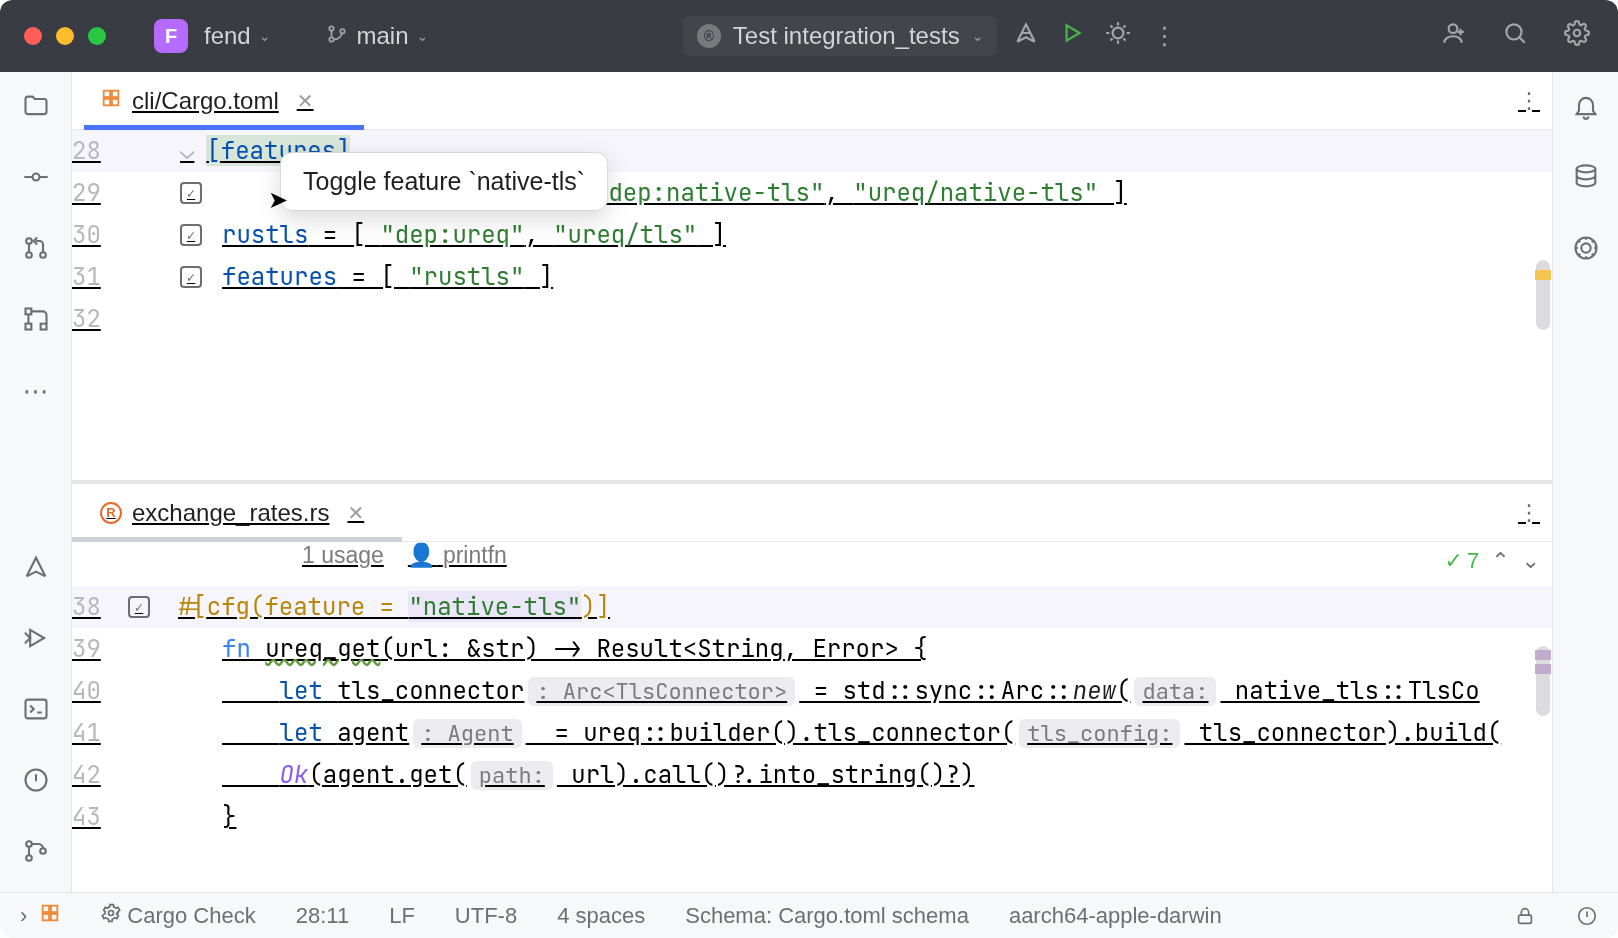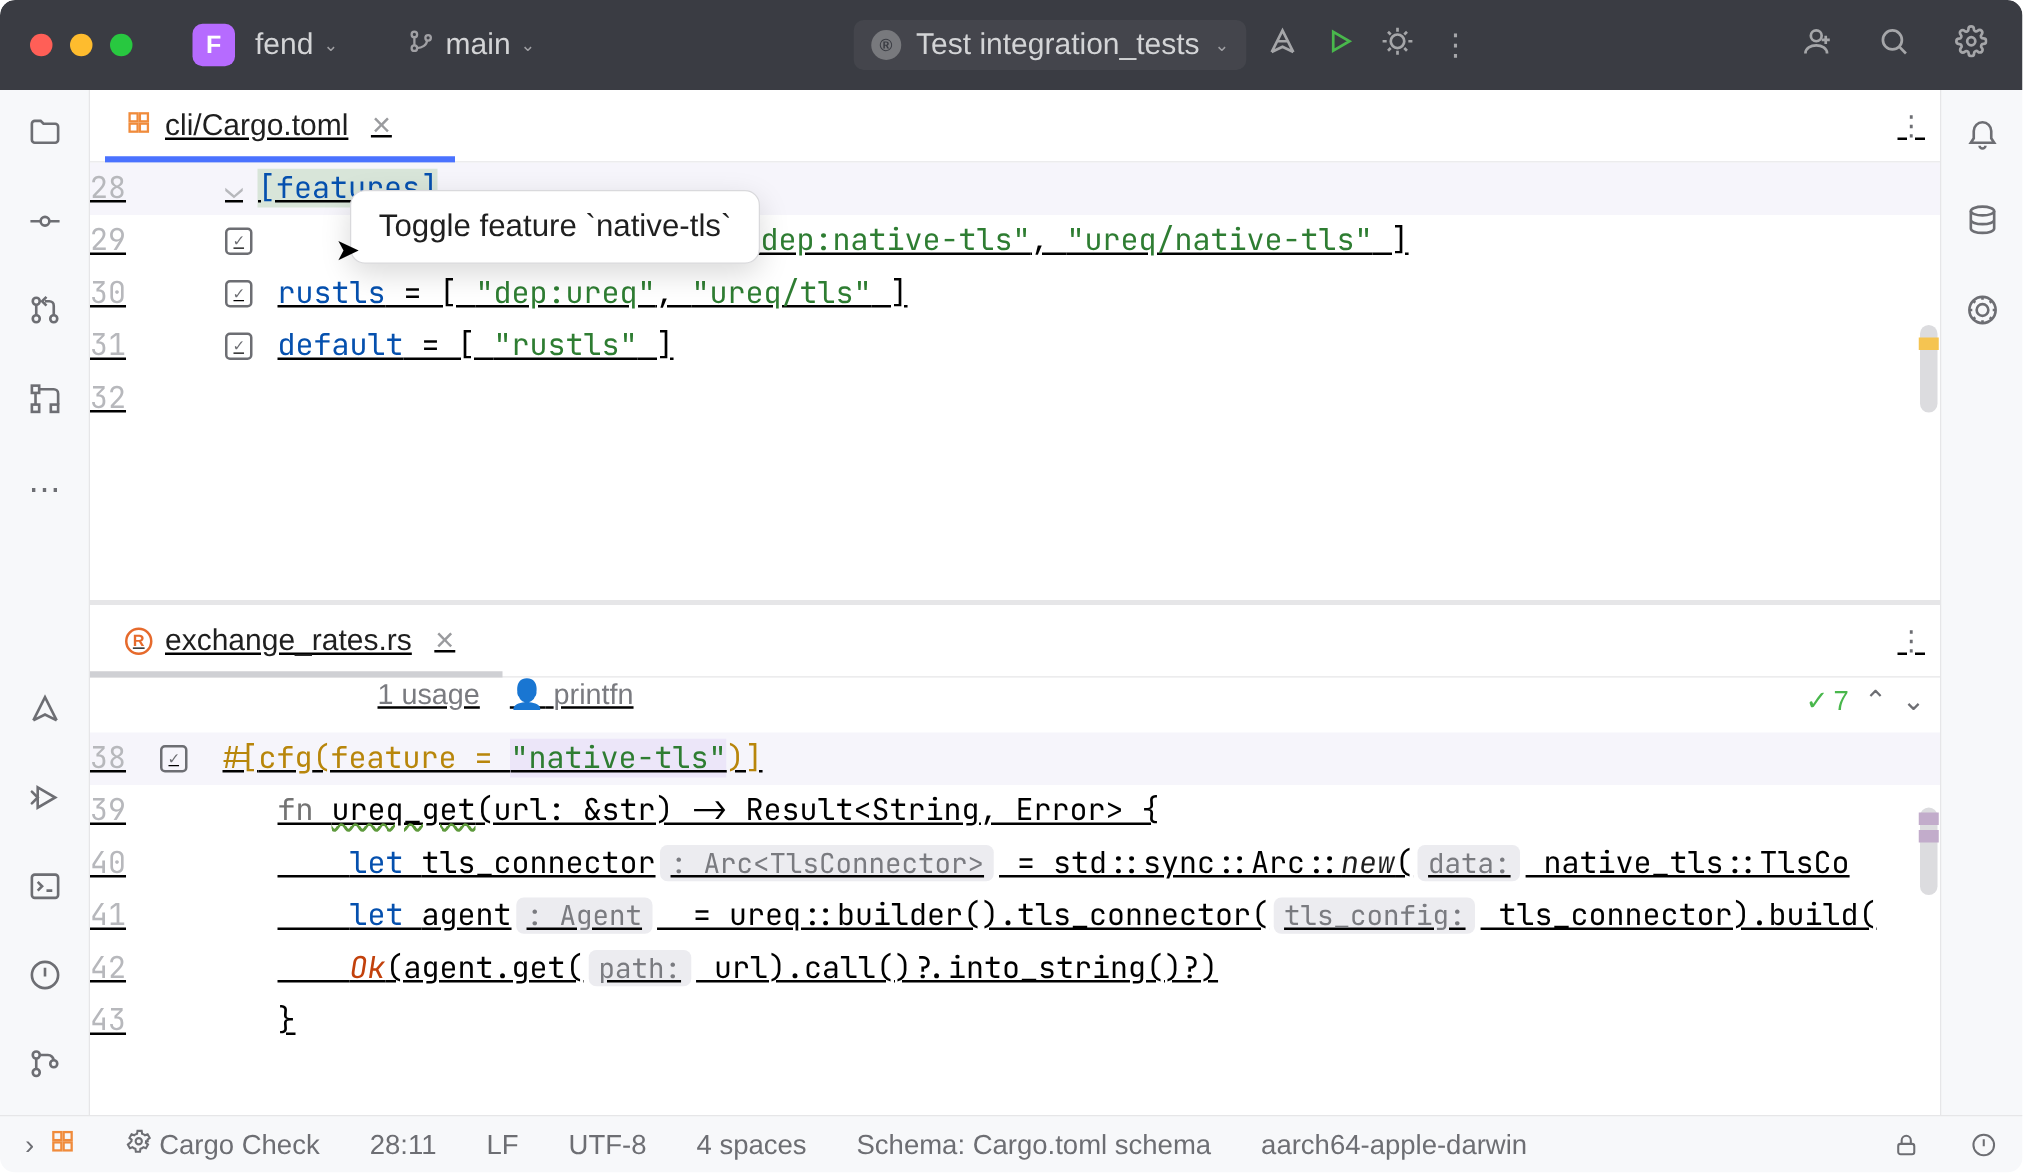--- a/index.html
+++ b/index.html
@@ -103,23 +103,23 @@
       width: 22px; height: 22px; border: 2px solid #6d6e73; border-radius: 4px;
       margin-right: 20px; display:flex;align-items:center;justify-content:center;
       color:#6d6e73; font-size:14px; cursor:pointer;
     }
     .fold { color:#b7b8bc; margin-right:12px; cursor:pointer;}
     .code-text { white-space: pre; }
     .kw-attr { color: #b8860b; }
     .kw-str { color: #2e7d32; }
     .kw-str-hl { color: #2e7d32; background: #ece6f9; }
     .kw-key { color: #0550ae; }
-    .kw-fn { color: #737373; }
+    .kw-fn { color: #3b82f6; }
     .kw-let { color: #0550ae; }
-    .kw-ok { font-style: italic; color: #c2410c; }
+    .kw-ok { font-style: italic; color: #8b5cf6; }
     .kw-new { font-style: italic; color: #1f1f1f; }
     .hint {
       background: #ececf0; color: #7a7b80; border-radius: 6px; padding: 0 8px;
       font-size: 22px; margin: 0 4px;
     }
     .underline-wave {
       text-decoration: underline wavy #5e9a3c;
     }
 
     .tooltip {
@@ -343,21 +343,21 @@
           <span class="code-text" style="margin-left:300px"><span class="kw-str">eq"</span>, <span class="kw-str">"dep:native-tls"</span>, <span class="kw-str">"ureq/native-tls"</span> ]</span>
         </div>
         <div class="line">
           <span class="ln">30</span>
           <span class="chk">✓</span>
           <span class="code-text"><span class="kw-key">rustls</span> = [ <span class="kw-str">"dep:ureq"</span>, <span class="kw-str">"ureq/tls"</span> ]</span>
         </div>
         <div class="line">
           <span class="ln">31</span>
           <span class="chk">✓</span>
-          <span class="code-text"><span class="kw-key">default</span> = [ <span class="kw-str">"rustls"</span> ]</span>
+          <span class="code-text"><span class="kw-key">features</span> = [ <span class="kw-str">"rustls"</span> ]</span>
         </div>
         <div class="line">
           <span class="ln">32</span>
         </div>
       </div>
 
       <div class="tooltip">Toggle feature `native-tls`</div>
       <div class="cursor">➤</div>
       <div class="scrollthumb-v" style="top:130px;"></div>
       <div class="marker-y" style="top:140px;"></div>

